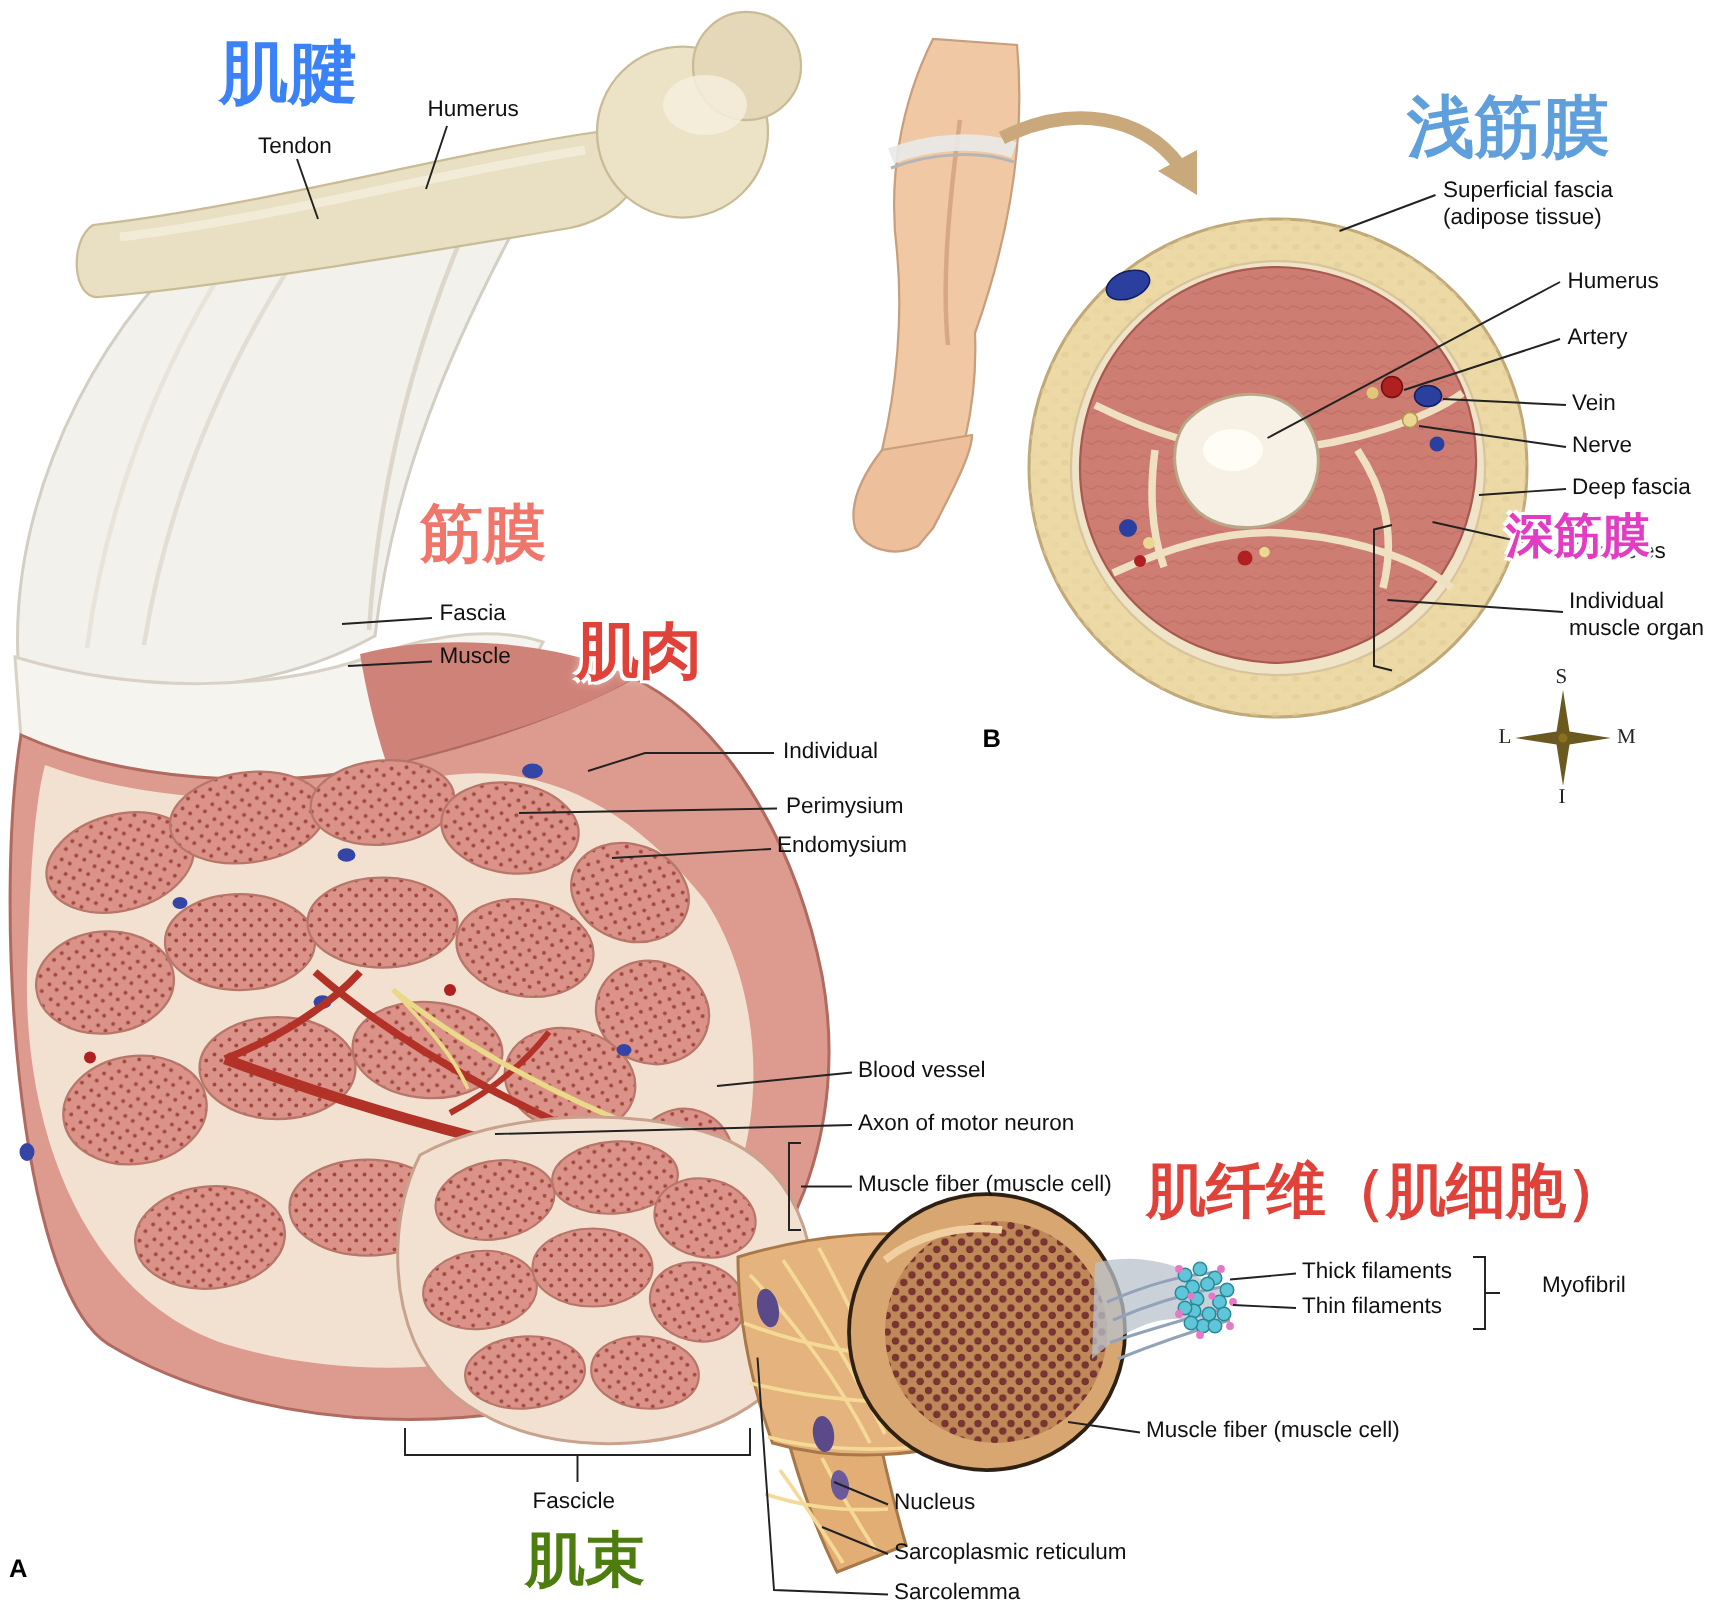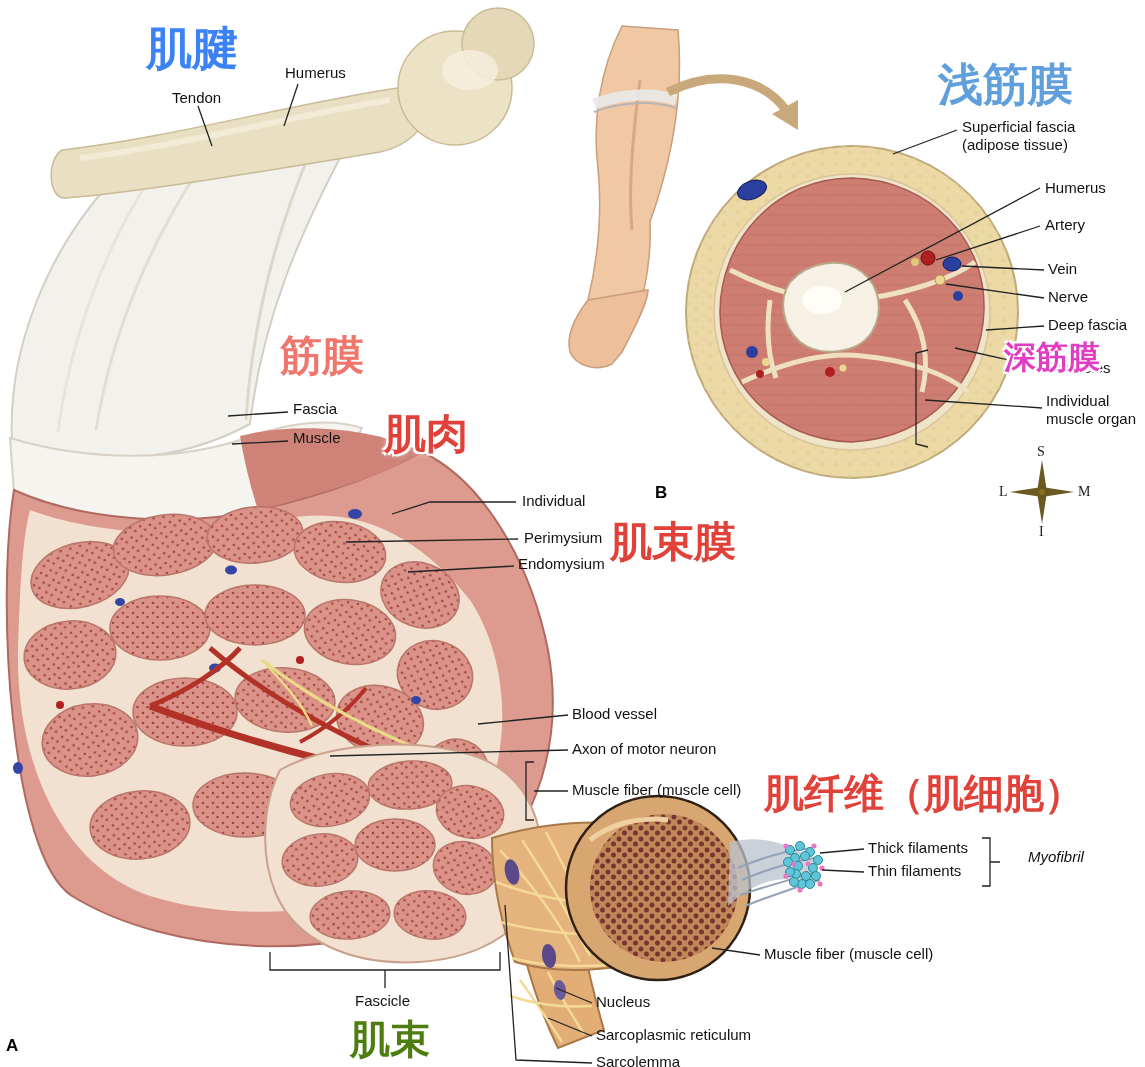--- a/index.html
+++ b/index.html
@@ -301,39 +301,38 @@
 <div class="lbl" style="left:522px;top:492px;">Individual</div>
 <div class="lbl" style="left:524px;top:529px;">Perimysium</div>
 <div class="lbl" style="left:518px;top:555px;">Endomysium</div>
 
 <div class="lbl" style="left:572px;top:705px;">Blood vessel</div>
 <div class="lbl" style="left:572px;top:740px;">Axon of motor neuron</div>
 <div class="lbl" style="left:572px;top:781px;">Muscle fiber (muscle cell)</div>
 
 <div class="lbl" style="left:868px;top:839px;">Thick filaments</div>
 <div class="lbl" style="left:868px;top:862px;">Thin filaments</div>
-<div class="lbl" style="left:1028px;top:848px;font-style:italic;">Myofibril</div>
+<div class="lbl" style="left:1028px;top:848px;">Myofibril</div>
 
 <div class="lbl" style="left:764px;top:945px;">Muscle fiber (muscle cell)</div>
 
 <div class="lbl" style="left:355px;top:992px;">Fascicle</div>
 <div class="lbl" style="left:596px;top:993px;">Nucleus</div>
 <div class="lbl" style="left:596px;top:1026px;">Sarcoplasmic reticulum</div>
 <div class="lbl" style="left:596px;top:1053px;">Sarcolemma</div>
 
 <div class="panel-letter" style="left:6px;top:1036px;">A</div>
 <div class="panel-letter" style="left:655px;top:483px;">B</div>
 
 <div class="compass-letter" style="left:1037px;top:444px;">S</div>
 <div class="compass-letter" style="left:999px;top:484px;">L</div>
 <div class="compass-letter" style="left:1078px;top:484px;">M</div>
 <div class="compass-letter" style="left:1039px;top:524px;">I</div>
 
 <div class="cn" style="left: 146px; top: 18px; font-size: 46px; color: #3b82f6;">肌腱</div>
 <div class="cn" style="left: 938px; top: 55px; font-size: 45px; color: rgb(95, 159, 219);">浅筋膜</div>
 <div class="cn" style="left: 280px; top: 328px; font-size: 42px; color: rgb(240, 117, 107);">筋膜</div>
 <div class="cn" style="left: 384px; top: 406px; font-size: 42px; color: rgb(224, 66, 58);">肌肉</div>
-<div class="cn" style="left: 610px; top: 514px; font-size: 42px; color: rgb(224, 66, 58);">肌束膜</div>
 <div class="cn" style="left: 1004px; top: 336px; font-size: 32px; color: rgb(226, 60, 195);">深筋膜</div>
 <div class="cn" style="left: 764px; top: 766px; font-size: 40px; color: rgb(224, 66, 58);">肌纤维（肌细胞）</div>
 <div class="cn" style="left: 350px; top: 1012px; font-size: 40px; color: #4d7c0f; text-align: center;">肌束</div>
 
 </div>
 
 </body></html>

